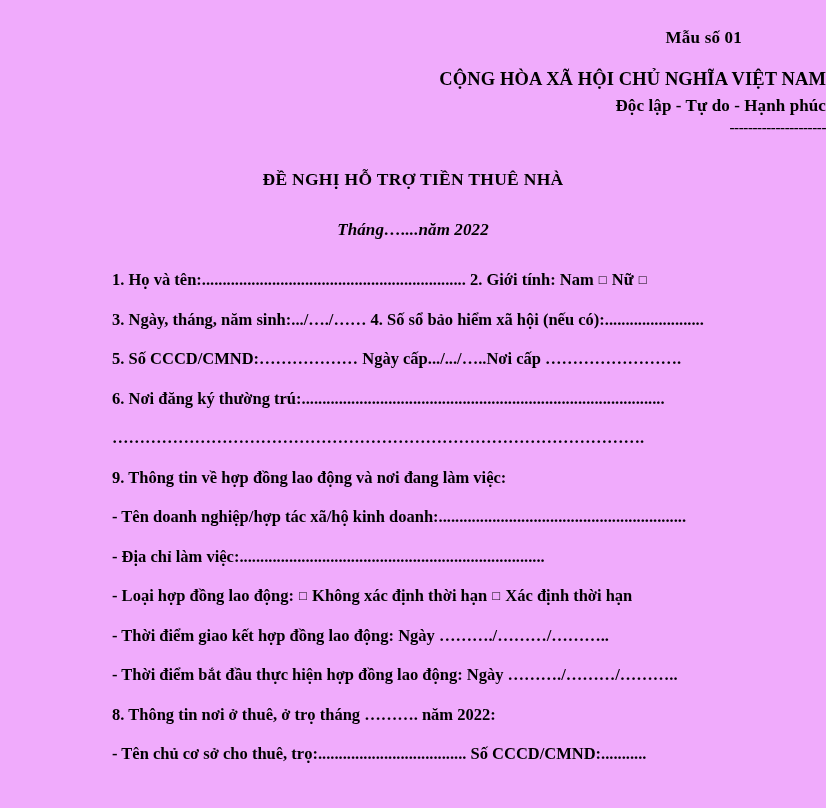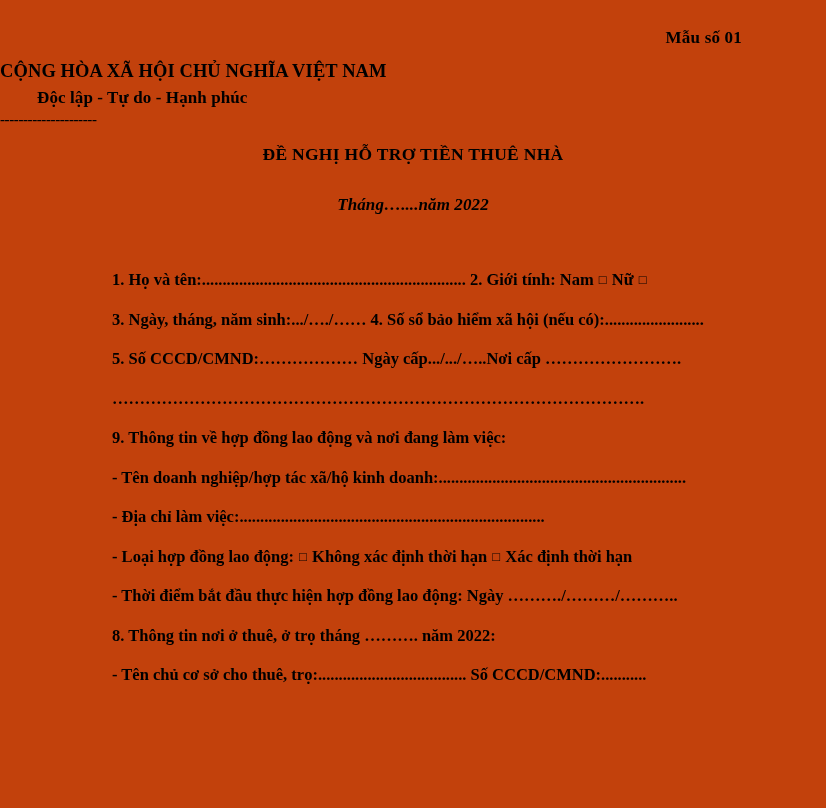--- a/index.html
+++ b/index.html
@@ -12,40 +12,40 @@
     height: 808px;
     font-family: "Liberation Serif", "DejaVu Serif", serif;
     color: #000000;
     overflow: hidden;
     position: relative;
   }
   .page {
     position: relative;
     width: 826px;
     height: 808px;
-    background: #c2410c;
+    background: #f0abfc;
   }
 
   
   .form-code {
     position: absolute;
     top: 28px;
     right: 84px;
     font-size: 17px;
     font-weight: bold;
     letter-spacing: 0.2px;
   }
 
   
   .header-block {
     position: absolute;
-    top: 60px;
+    top: 68px;
     left: 0;
     width: 826px;
-    text-align: left;
+    text-align: right;
   }
   .nation-line {
     font-size: 18.5px;
     font-weight: bold;
     letter-spacing: 0.1px;
     line-height: 1.25;
   }
   .motto-line {
     font-size: 17px;
     font-weight: bold;
@@ -57,21 +57,21 @@
     font-size: 15px;
     font-weight: bold;
     margin-top: 3px;
     letter-spacing: -0.4px;
     line-height: 1.1;
   }
 
   
   .title-block {
     position: absolute;
-    top: 144px;
+    top: 169px;
     left: 0;
     width: 826px;
     text-align: center;
   }
   .doc-title {
     font-size: 17.5px;
     font-weight: bold;
     letter-spacing: 0.3px;
   }
   .doc-period {
@@ -120,23 +120,25 @@
 
   <div class="title-block">
     <div class="doc-title">ĐỀ NGHỊ HỖ TRỢ TIỀN THUÊ NHÀ</div>
     <div class="doc-period">Tháng…....năm 2022</div>
   </div>
 
   <div class="body-block">
       <div class="field-line"><span>1. Họ và tên:................................................................ 2. Giới tính: Nam </span><span class="cbox">□</span><span> Nữ </span><span class="cbox">□</span></div>
       <div class="field-line"><span>3. Ngày, tháng, năm sinh:.../…./…… 4. Số sổ bảo hiểm xã hội (nếu có):........................</span></div>
       <div class="field-line"><span>5. Số CCCD/CMND:……………… Ngày cấp.../.../…..Nơi cấp …………………….</span></div>
+      <div class="field-line"><span>6. Nơi đăng ký thường trú:........................................................................................</span></div>
       <div class="field-line"><span>…………………………………………………………………………………….</span></div>
       <div class="field-line"><span>9. Thông tin về hợp đồng lao động và nơi đang làm việc:</span></div>
       <div class="field-line"><span>- Tên doanh nghiệp/hợp tác xã/hộ kinh doanh:............................................................</span></div>
       <div class="field-line"><span>- Địa chỉ làm việc:..........................................................................</span></div>
       <div class="field-line"><span>- Loại hợp đồng lao động: </span><span class="cbox">□</span><span> Không xác định thời hạn </span><span class="cbox">□</span><span> Xác định thời hạn</span></div>
+      <div class="field-line"><span>- Thời điểm giao kết hợp đồng lao động: Ngày ………./………/………..</span></div>
       <div class="field-line"><span>- Thời điểm bắt đầu thực hiện hợp đồng lao động: Ngày ………./………/………..</span></div>
       <div class="field-line"><span>8. Thông tin nơi ở thuê, ở trọ tháng ………. năm 2022:</span></div>
       <div class="field-line"><span>- Tên chủ cơ sở cho thuê, trọ:.................................... Số CCCD/CMND:...........</span></div>
     </div>
 
 </div>
 
 </body></html>

